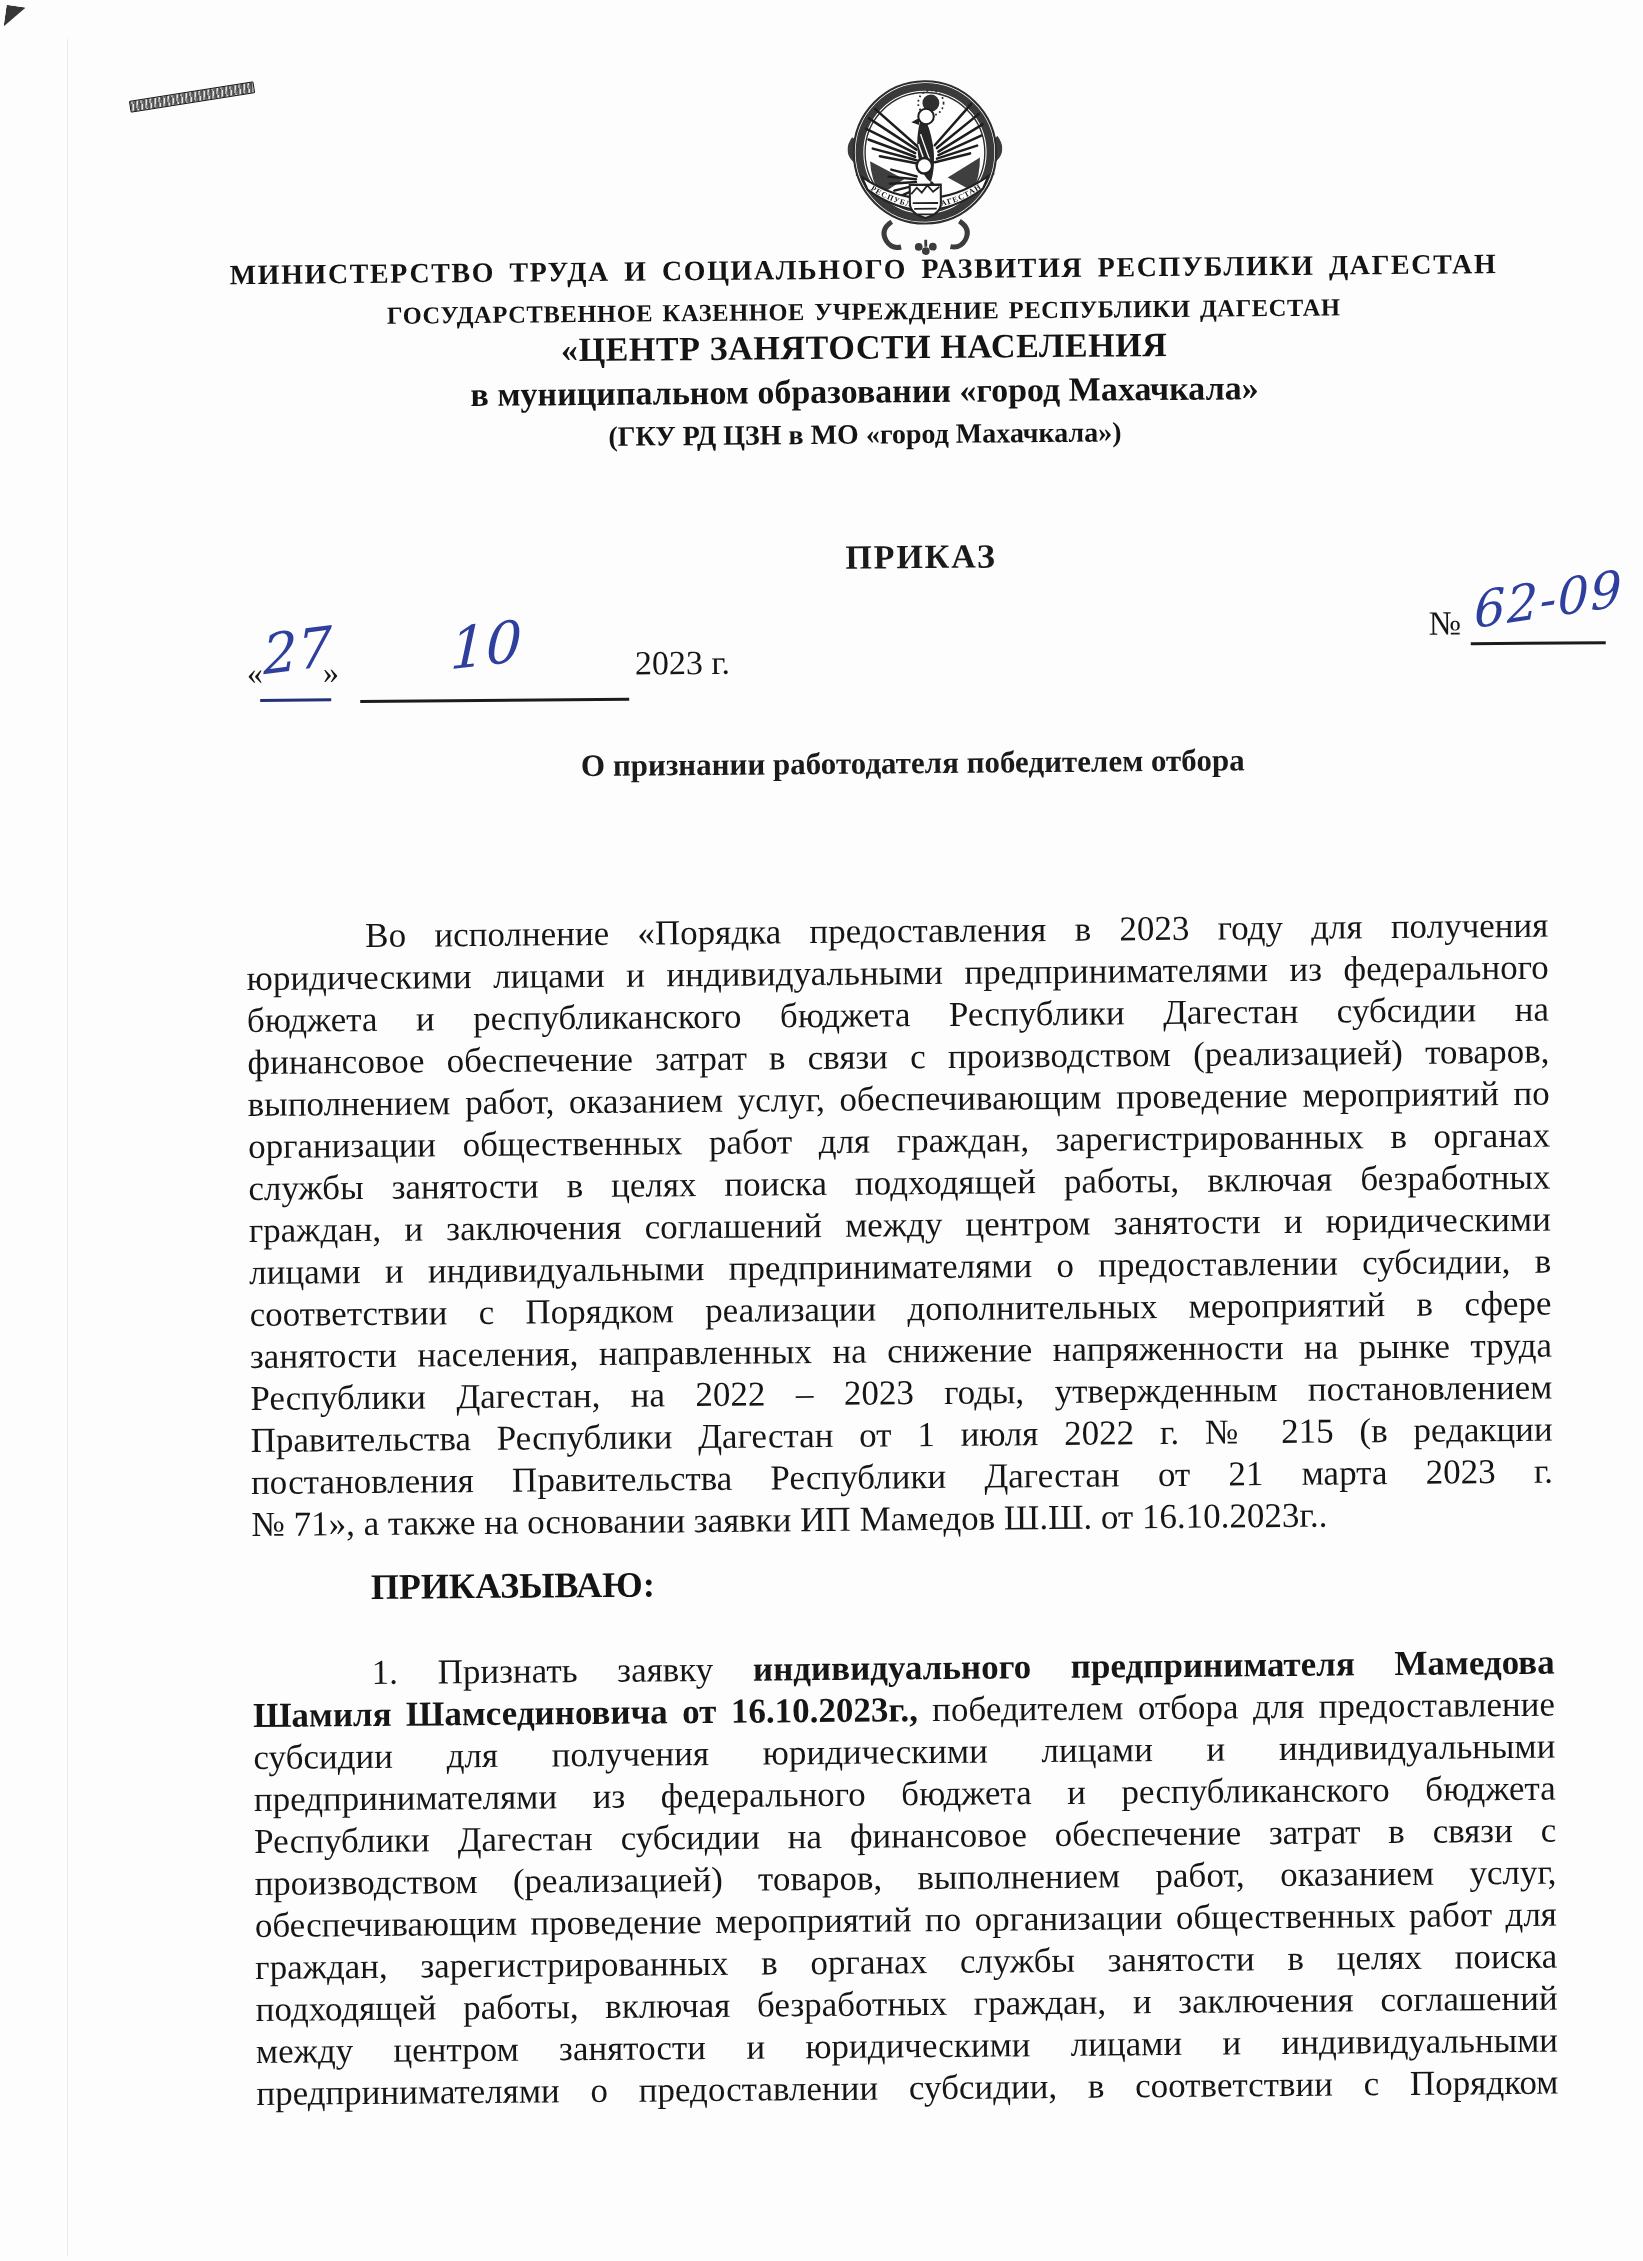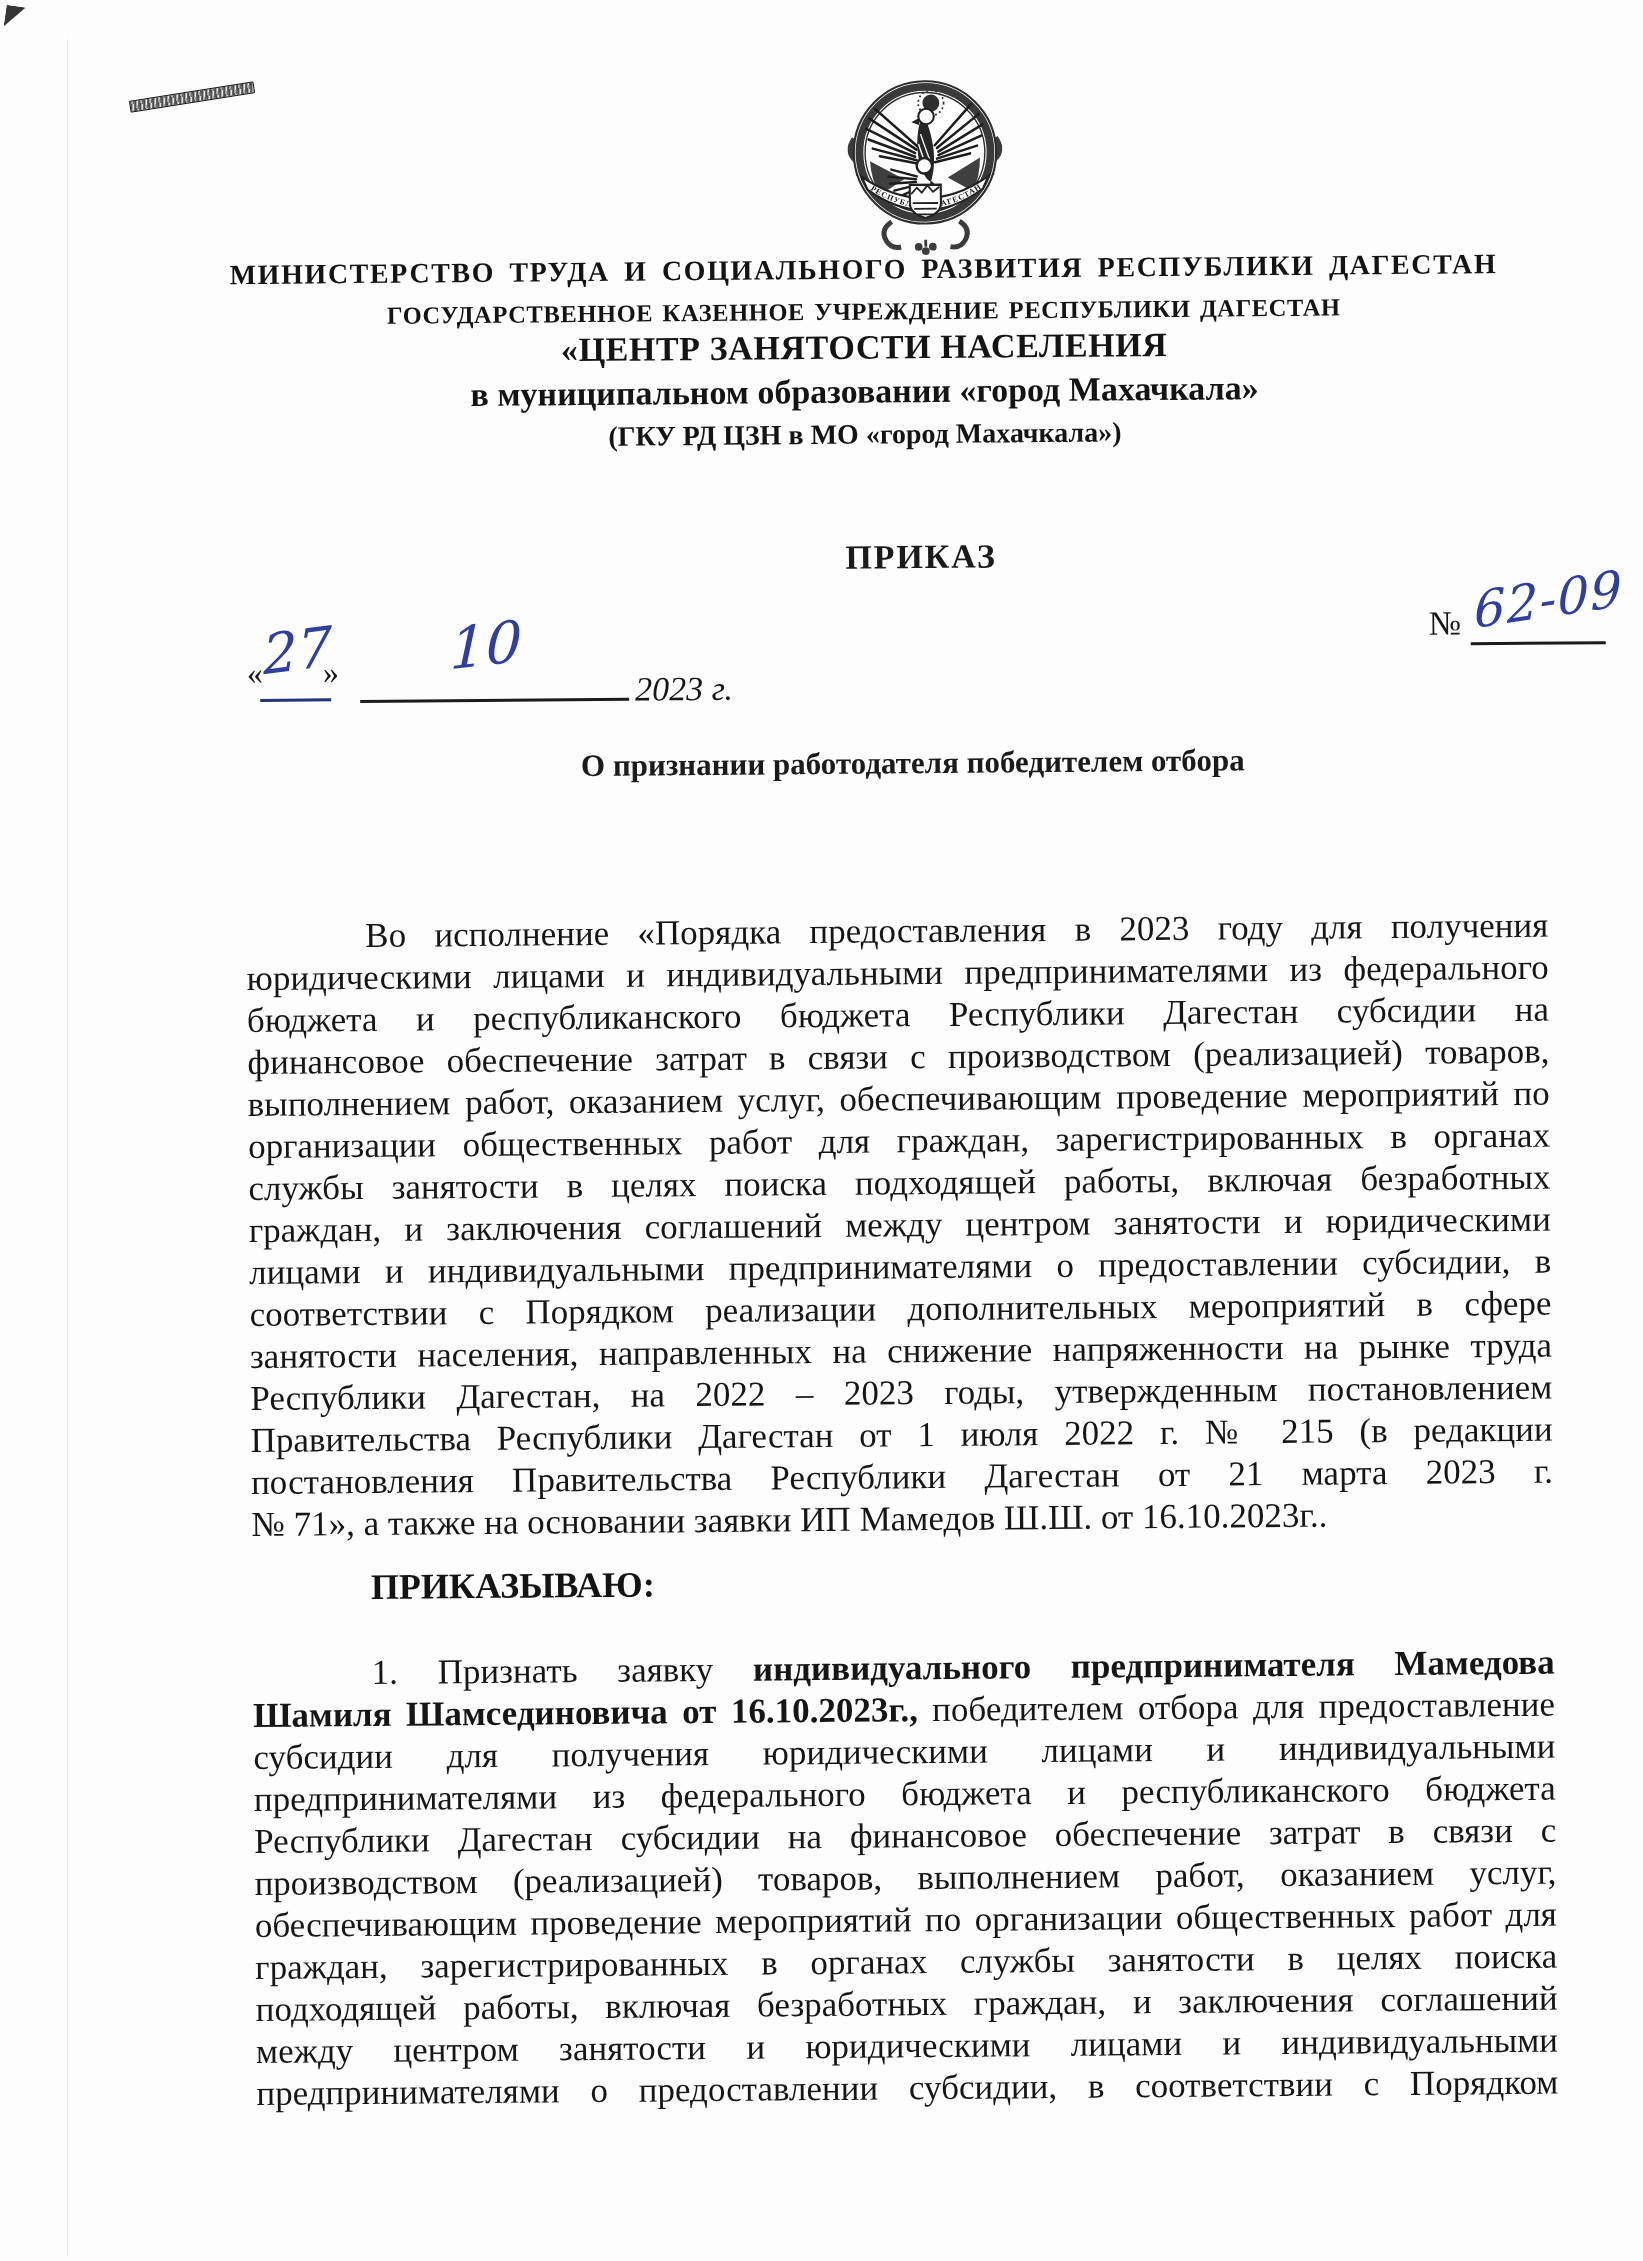--- a/index.html
+++ b/index.html
@@ -120,21 +120,21 @@
     <div class="abs hdr abbrev">(ГКУ РД ЦЗН в МО «город Махачкала»)</div>
 
     <div class="abs doctype">ПРИКАЗ</div>
 
     <span class="abs printed" style="left:250px;top:650px;font-size:32px;">«</span>
     <span class="abs hand" style="left:266px;top:614px;font-size:55px;transform:rotate(-7deg) skewX(-6deg);">27</span>
     <span class="abs printed" style="left:326px;top:650px;font-size:32px;">»</span>
     <div class="abs uline" style="left:263px;top:694px;width:71px;background:#23307a;"></div>
     <div class="abs uline" style="left:363px;top:696px;width:269px;"></div>
     <span class="abs hand" style="left:453px;top:609px;font-size:57px;transform:rotate(-6deg) skewX(-8deg);">10</span>
-    <span class="abs printed" style="left:638px;top:669px;font-style:italic;">2023 г.</span>
+    <span class="abs printed" style="left:638px;top:643px;">2023 г.</span>
     <span class="abs printed" style="left:1432px;top:610px;">№</span>
     <div class="abs uline" style="left:1474px;top:648px;width:135px;"></div>
     <span class="abs hand" style="left:1477px;top:577px;font-size:50px;transform:rotate(-8deg) skewX(-8deg);letter-spacing:1.3px;">62-09</span>
 
     <div class="abs doctitle">О признании работодателя победителем отбора</div>
 
     <div class="abs para" style="top:911px;">
       <div class="bline indent">Во исполнение «Порядка предоставления в 2023 году для получения</div>
       <div class="bline">юридическими лицами и индивидуальными предпринимателями из федерального</div>
       <div class="bline">бюджета и республиканского бюджета Республики Дагестан субсидии на</div>

